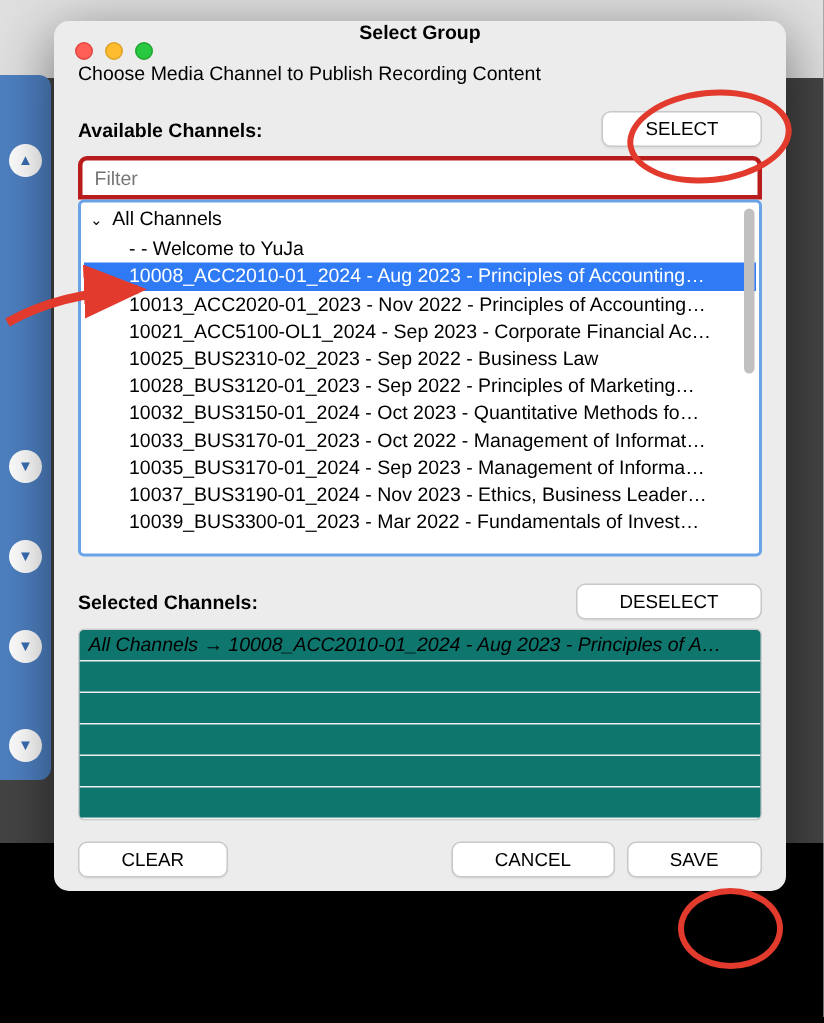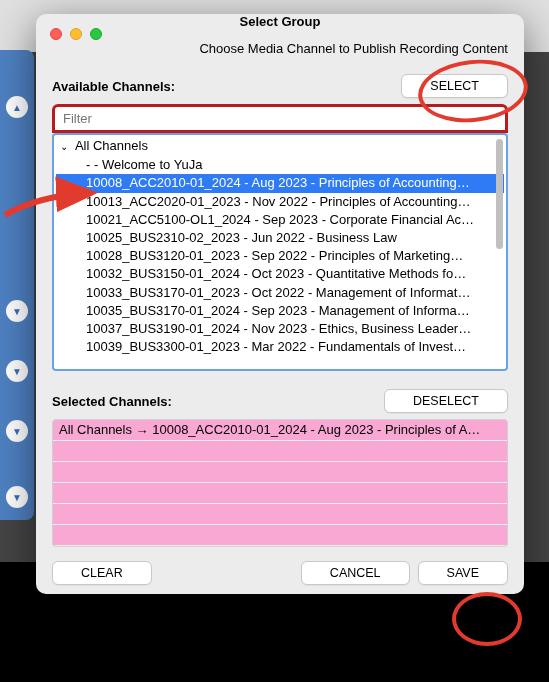--- a/index.html
+++ b/index.html
@@ -16,38 +16,38 @@
   .modal { position:absolute; left:36px; top:14px; width:488px; height:580px; background:#ececec; border-radius:10px; box-shadow:0 10px 40px rgba(0,0,0,0.5); display:flex; flex-direction:column; }
   .titlebar { height:40px; position:relative; display:flex; align-items:center; justify-content:center; }
   .traffic { position:absolute; left:14px; top:14px; display:flex; gap:8px; }
   .dot { width:12px; height:12px; border-radius:50%; }
   .dot.red { background:#ff5f57; border:0.5px solid #e24640; }
   .dot.yellow { background:#febc2e; border:0.5px solid #dfa223; }
   .dot.green { background:#28c840; border:0.5px solid #1fa52e; }
   .title { font-weight:600; font-size:13px; }
 
   .content { padding:12px 16px 14px 16px; display:flex; flex-direction:column; flex:1; }
-  .subtitle { text-align:right; font-size:13px; margin-bottom:18px; }
+  .subtitle { text-align:left; font-size:13px; margin-bottom:18px; }
   .row-label { display:flex; align-items:center; justify-content:space-between; margin-bottom:6px; }
   .label { font-size:13px; font-weight:600; }
 
   .btn { background:#fff; border:1px solid #c8c8c8; border-radius:6px; padding:4px 28px; font-size:12.5px; cursor:pointer; box-shadow:0 1px 1px rgba(0,0,0,0.05); }
 
   .filter { width:100%; border:3px solid #b91c1c; border-radius:6px 6px 0 0; padding:4px 8px; font-size:13px; color:#888; background:#fff; }
   .listbox { border:2px solid #6aa2e8; border-radius:4px; background:#fff; height:238px; overflow:hidden; position:relative; margin-bottom:18px; }
   .list-inner { position:absolute; inset:2px 2px 2px 2px; overflow:hidden; }
   .tree-row { font-size:13px; line-height:18.2px; white-space:nowrap; overflow:hidden; text-overflow:ellipsis; padding:0 6px; }
   .tree-root { padding-left:4px; }
   .tree-child { padding-left:30px; }
   .tree-item { padding-left:30px; }
   .tree-row.selected { background:#2f7bf6; color:#fff; }
   .disclosure { display:inline-block; width:10px; font-size:10px; margin-right:2px; }
   .scroll-thumb { position:absolute; right:3px; top:4px; width:7px; height:110px; background:#c0c0c0; border-radius:4px; }
 
-  .selected-box { border:1px solid #cfcfcf; border-radius:4px; background:#f9a8d4; height:128px; overflow:hidden; }
+  .selected-box { border:1px solid #cfcfcf; border-radius:4px; background:#0f766e; height:128px; overflow:hidden;font-style:italic; }
   .sel-row { font-size:13px; line-height:18px; padding:1px 6px; border-bottom:1px solid #eee; white-space:nowrap; overflow:hidden; text-overflow:ellipsis; }
   .sel-row.empty { color:transparent; }
 
   .footer { margin-top:auto; display:flex; gap:8px; padding-top:14px; }
   .spacer { flex:1; }
 
   
   .anno-oval { position:absolute; border:4px solid #e23b2e; border-radius:50%; pointer-events:none; }
   .anno-arrow { position:absolute; pointer-events:none; }
 </style>
@@ -83,21 +83,21 @@
 
     <input class="filter" placeholder="Filter" style="">
 
     <div class="listbox">
       <div class="list-inner" id="avail-list">
           <div class="tree-row tree-root"><span class="disclosure">⌄</span> All Channels</div>
           <div class="tree-row tree-child"> -  - Welcome to YuJa</div>
           <div class="tree-row tree-item selected">10008_ACC2010-01_2024 - Aug 2023 - Principles of Accounting…</div>
           <div class="tree-row tree-item">10013_ACC2020-01_2023 - Nov 2022 - Principles of Accounting…</div>
           <div class="tree-row tree-item">10021_ACC5100-OL1_2024 - Sep 2023 - Corporate Financial Ac…</div>
-          <div class="tree-row tree-item">10025_BUS2310-02_2023 - Jun 2022 - Business Law</div>
+          <div class="tree-row tree-item">10025_BUS2310-02_2023 - Sep 2022 - Business Law</div>
           <div class="tree-row tree-item">10028_BUS3120-01_2023 - Sep 2022 - Principles of Marketing…</div>
           <div class="tree-row tree-item">10032_BUS3150-01_2024 - Oct 2023 - Quantitative Methods fo…</div>
           <div class="tree-row tree-item">10033_BUS3170-01_2023 - Oct 2022 - Management of Informat…</div>
           <div class="tree-row tree-item">10035_BUS3170-01_2024 - Sep 2023 - Management of Informa…</div>
           <div class="tree-row tree-item">10037_BUS3190-01_2024 - Nov 2023 - Ethics, Business Leader…</div>
           <div class="tree-row tree-item">10039_BUS3300-01_2023 - Mar 2022 - Fundamentals of Invest…</div>
         </div>
       <div class="scroll-thumb"></div>
     </div>
 

